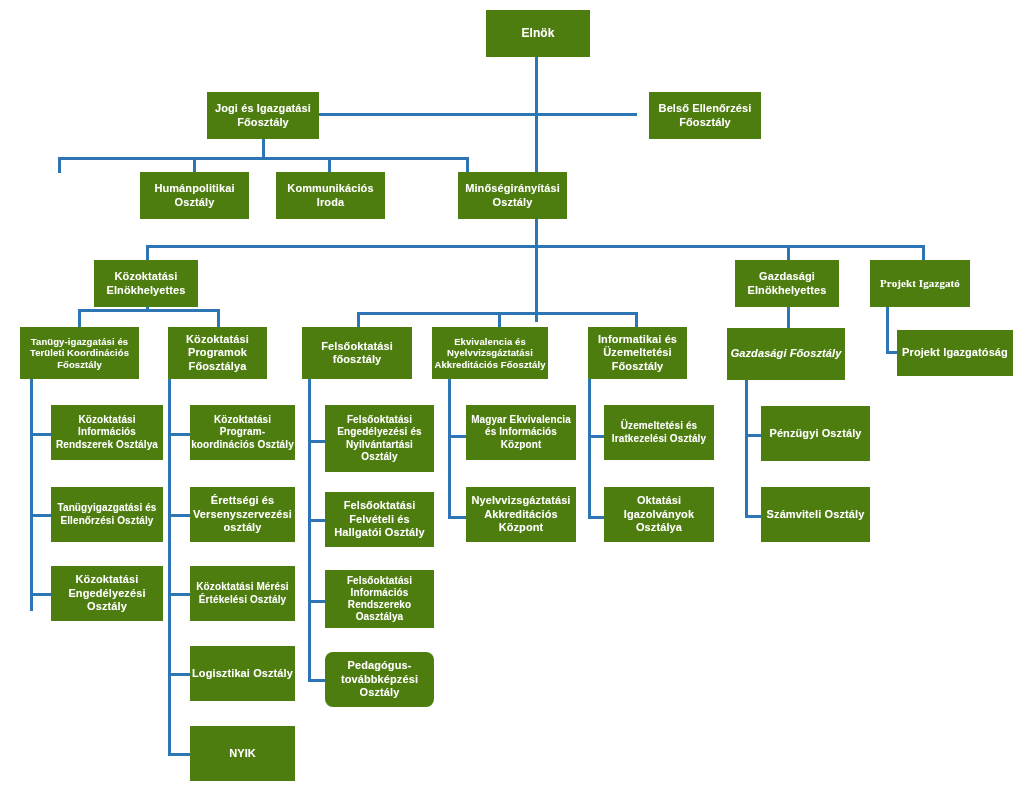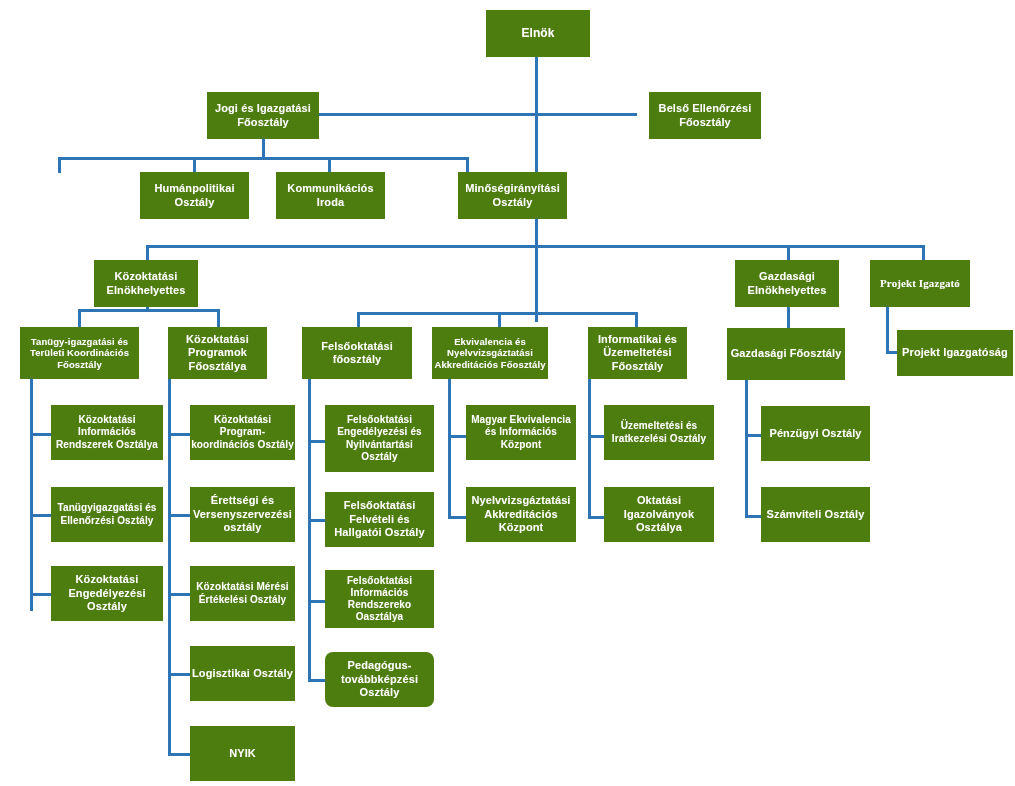--- a/index.html
+++ b/index.html
@@ -145,21 +145,21 @@
 Programok
 Főosztálya</div>
   <div class="node" style="left:302px; top:327px; width:110px; height:52px;">Felsőoktatási
 főosztály</div>
   <div class="node clip" style="left:432px; top:327px; width:116px; height:52px; font-size:9.5px;">Ekvivalencia és
 Nyelvvizsgáztatási
 Akkreditációs Főosztály</div>
   <div class="node" style="left:588px; top:327px; width:99px; height:52px;">Informatikai és
 Üzemeltetési
 Főosztály</div>
-  <div class="node" style="left:727px; top:328px; width:118px; height:52px;">Gazdasági Főosztály</div>
+  <div class="node" style="left:727px; top:328px; width:118px; height:52px;font-style:italic;">Gazdasági Főosztály</div>
   <div class="node" style="left:897px; top:330px; width:116px; height:46px;">Projekt Igazgatóság</div>
 
   <div class="node clip" style="left:51px; top:405px; width:112px; height:55px; font-size:10px;">Közoktatási
 Információs
 Rendszerek Osztálya</div>
   <div class="node clip" style="left:51px; top:487px; width:112px; height:55px; font-size:10px;">Tanügyigazgatási és
 Ellenőrzési Osztály</div>
   <div class="node" style="left:51px; top:566px; width:112px; height:55px;">Közoktatási
 Engedélyezési
 Osztály</div>

